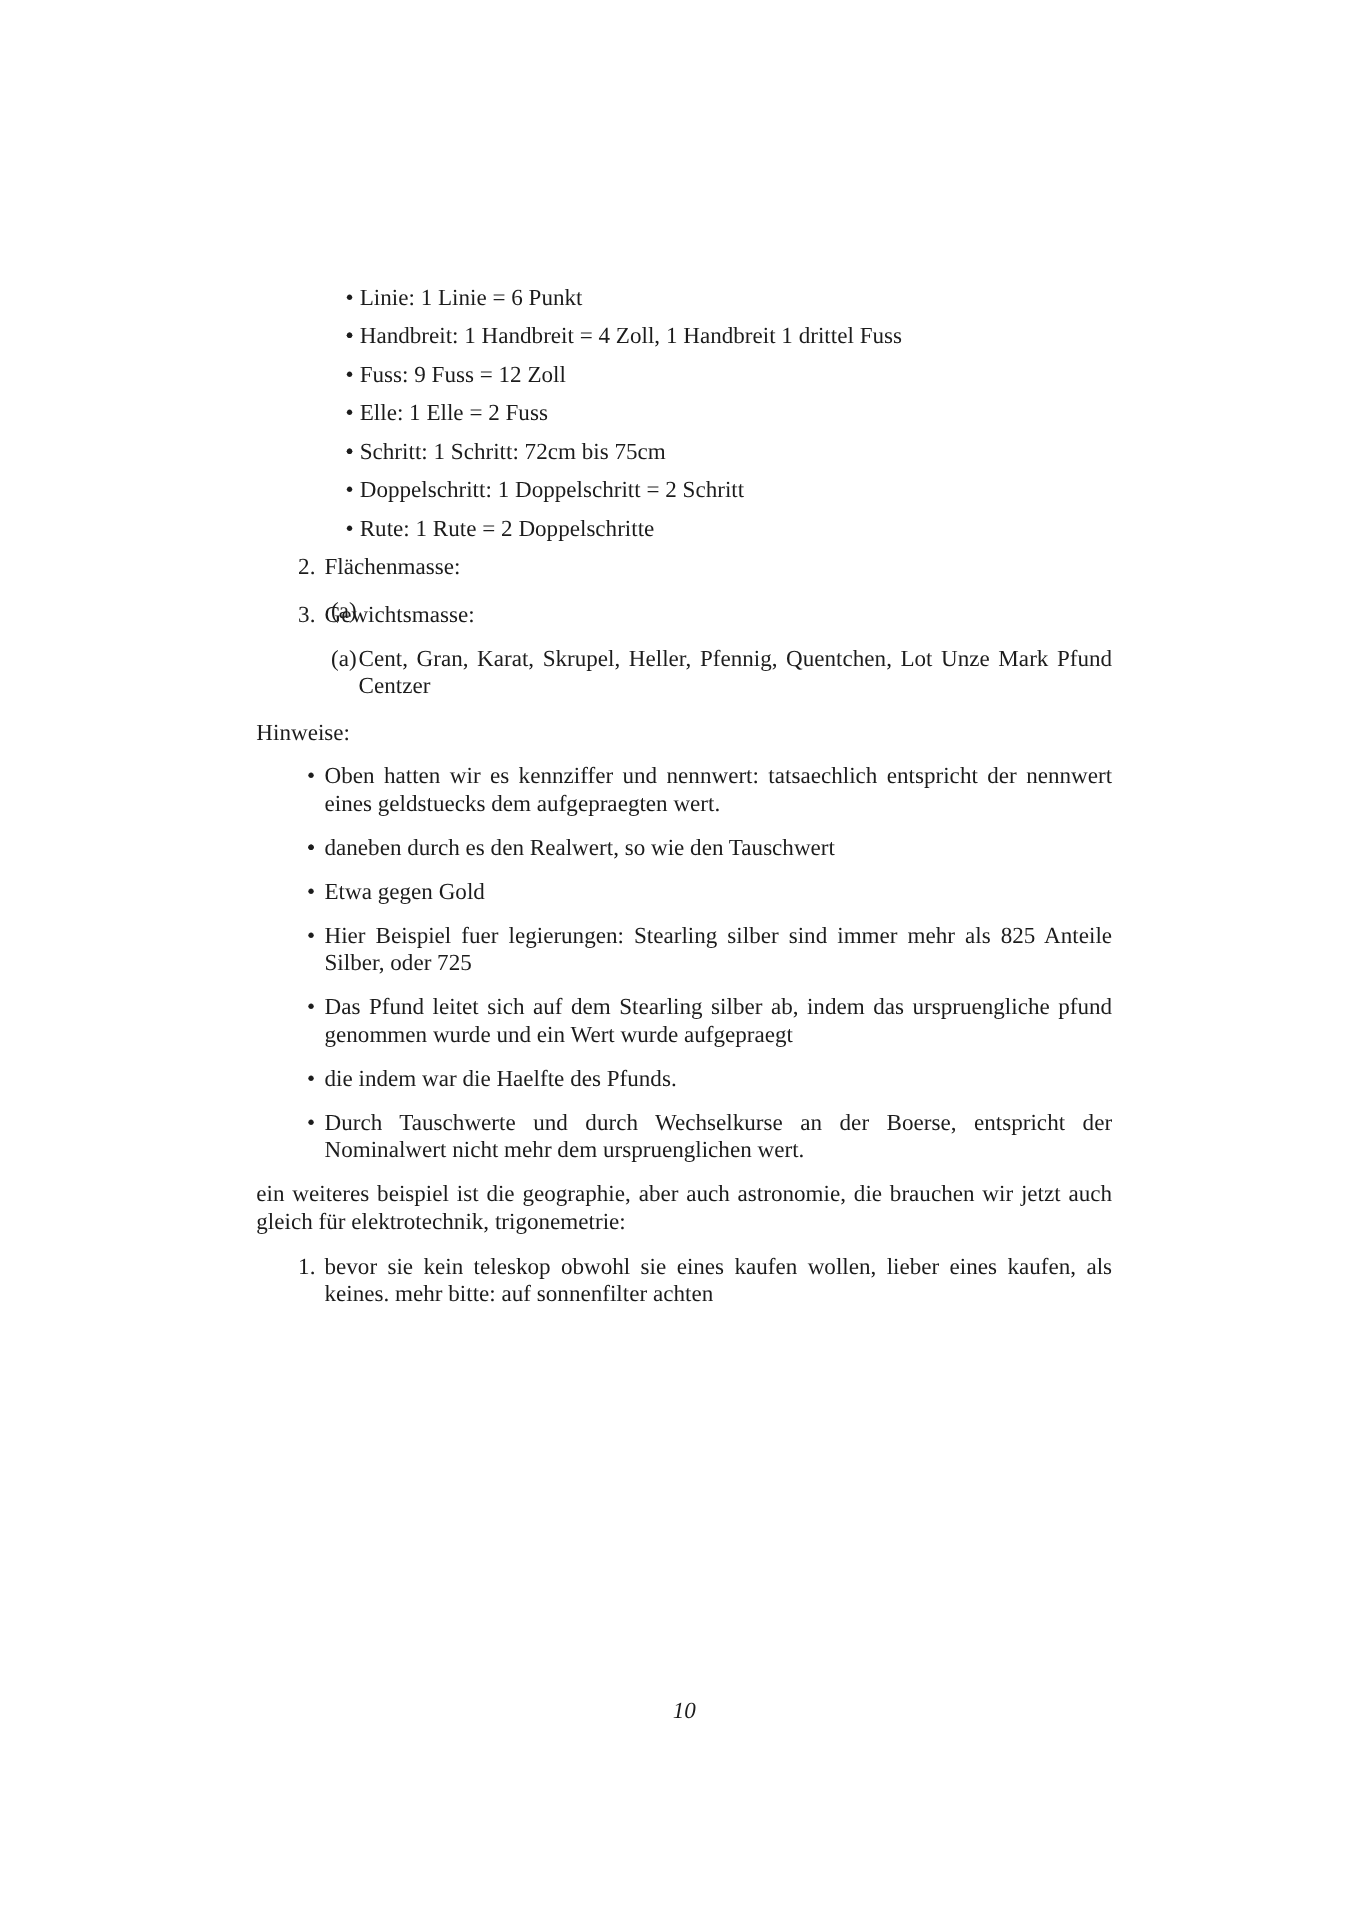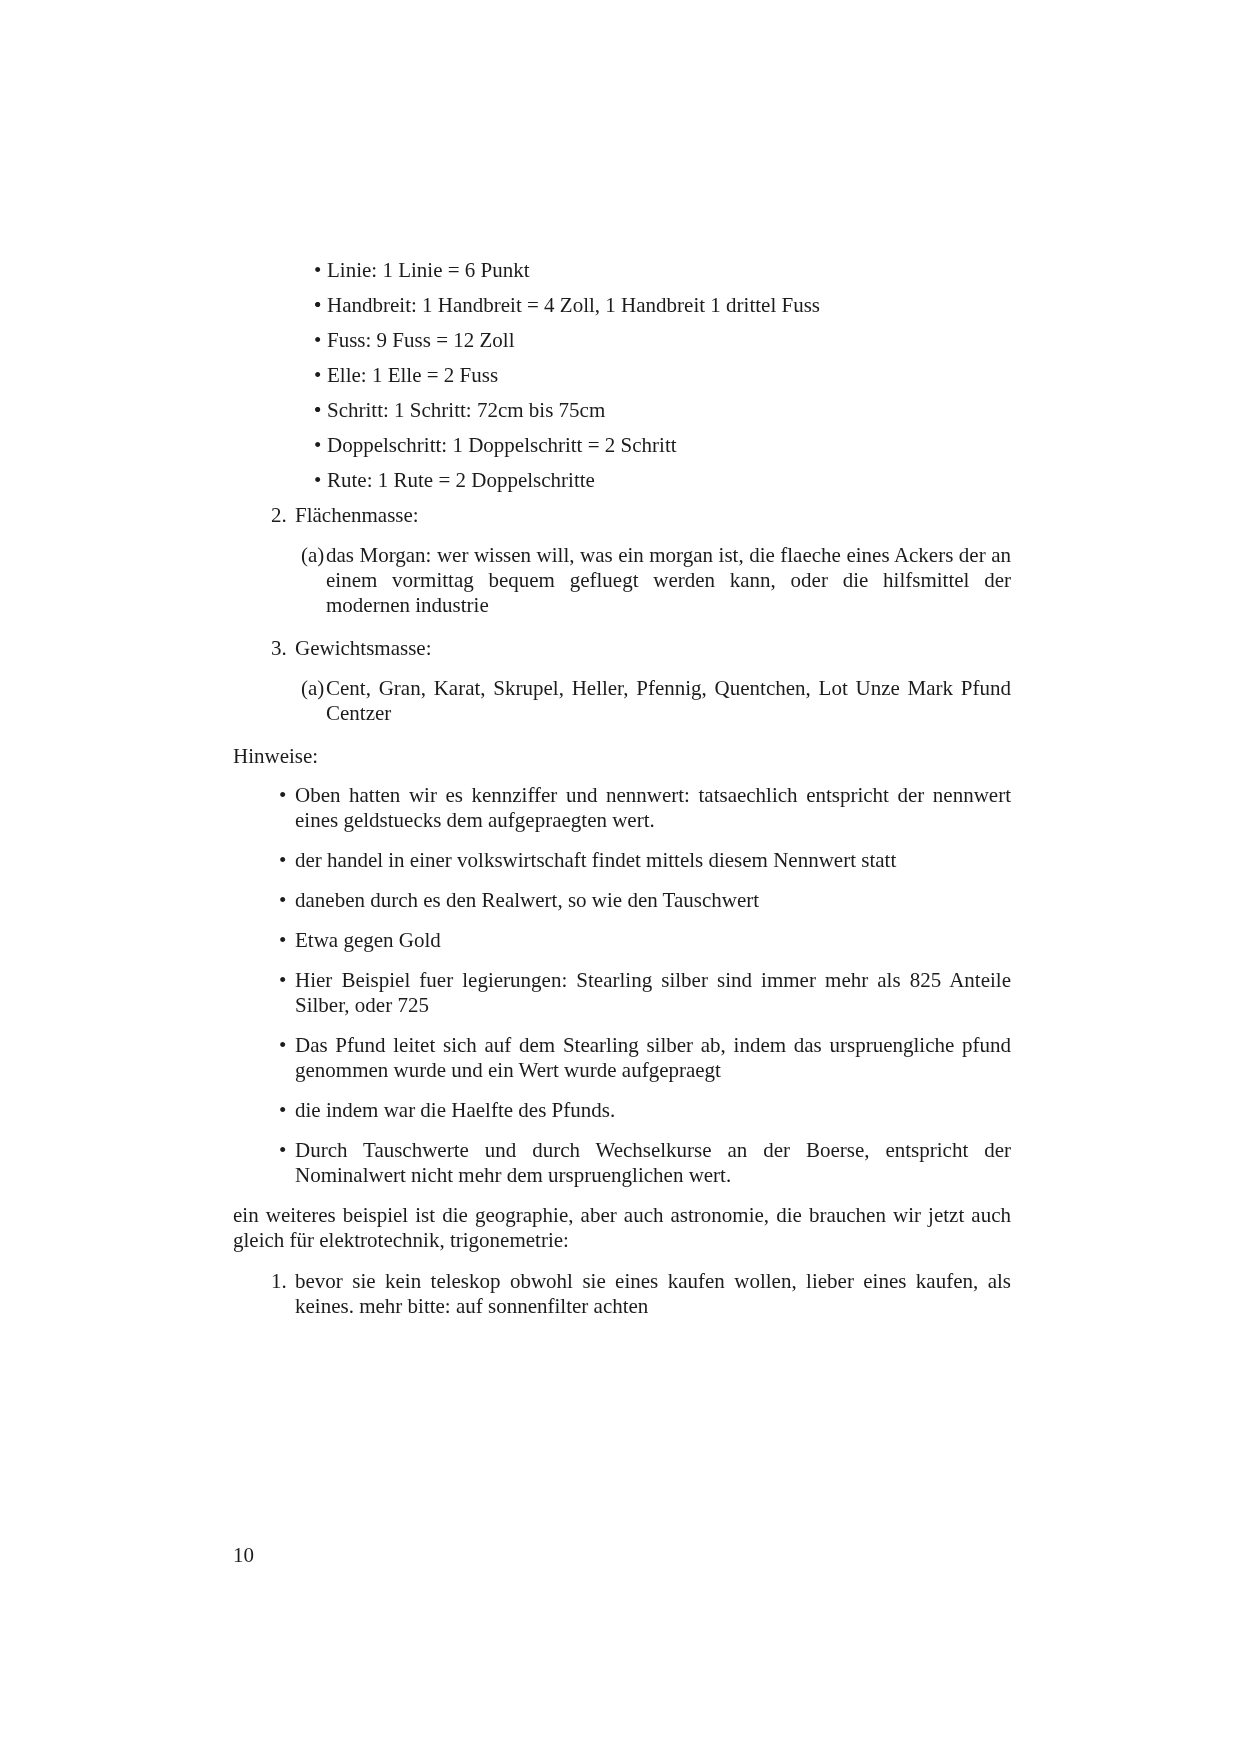--- a/index.html
+++ b/index.html
@@ -74,20 +74,22 @@
   }
   .top-list { margin-bottom: 3px; }
 
   .closing-paragraph { margin: 0 0 16px 0; }
 
   .page-number {
     position: absolute;
     top: 1543px;
     left: 233px;
     width: 778px;
+    text-align: center;
+    font-style: italic;
   }
 </style>
 </head>
 <body>
 
 <div class="page">
   <div class="content">
 
     <div class="nested-list">
       <div class="nested-item jtext">
@@ -125,42 +127,40 @@
         <span>Rute: 1 Rute = 2 Doppelschritte</span>
       </div>
     </div>
 
     <div class="enum-item">
       <span class="enum-num">2.</span>
       <span>Flächenmasse:</span>
     </div>
     <div class="alpha-item jtext">
       <span class="alpha-label">(a)</span>
-      <span>das Morgan: wer wissen will, was ein morgan ist, die flaeche eines Ackers der an einem vormittag bequem gefluegt werden kann, oder die hilfsmittel der modernen industrie</span>
     </div>
 
     <div class="enum-item">
       <span class="enum-num">3.</span>
       <span>Gewichtsmasse:</span>
     </div>
     <div class="alpha-item jtext">
       <span class="alpha-label">(a)</span>
       <span>Cent, Gran, Karat, Skrupel, Heller, Pfennig, Quentchen, Lot Unze Mark Pfund Centzer</span>
     </div>
 
     <div class="hinweise-heading">Hinweise:</div>
 
     <div class="top-list">
       <div class="top-item jtext">
         <span class="bullet">•</span>
         <span>Oben hatten wir es kennziffer und nennwert: tatsaechlich entspricht der nennwert eines geldstuecks dem aufgepraegten wert.</span>
       </div>
       <div class="top-item jtext">
         <span class="bullet">•</span>
-        <span>der handel in einer volkswirtschaft findet mittels diesem Nennwert statt</span>
       </div>
       <div class="top-item jtext">
         <span class="bullet">•</span>
         <span>daneben durch es den Realwert, so wie den Tauschwert</span>
       </div>
       <div class="top-item jtext">
         <span class="bullet">•</span>
         <span>Etwa gegen Gold</span>
       </div>
       <div class="top-item jtext">

